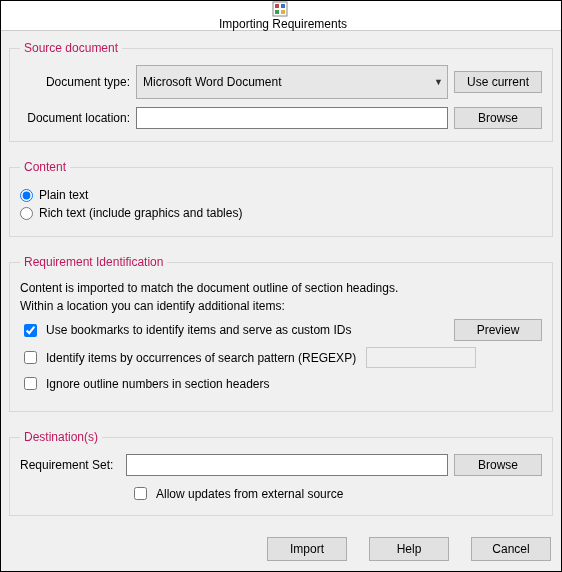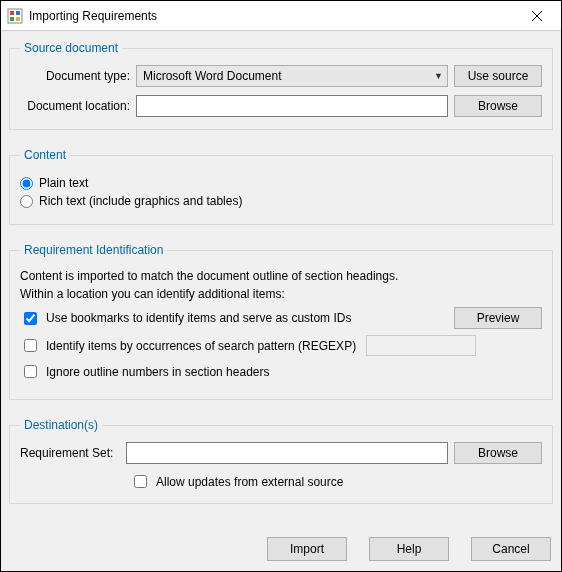--- a/index.html
+++ b/index.html
@@ -15,20 +15,21 @@
     display: flex;
     flex-direction: column;
   }
   .titlebar {
     height: 30px;
     background: #fff;
     border-bottom: 1px solid #ccc;
     display: flex;
     align-items: center;
     padding: 0 2px 0 6px;
+    flex-direction: column;
   }
   .titlebar .appicon {
     width: 16px; height: 16px;
     margin-right: 6px;
     display: flex; align-items: center; justify-content: center;
   }
   .titlebar .title { flex: 1; }
   .titlebar .close {
     width: 44px; height: 28px;
     display: flex; align-items: center; justify-content: center;
@@ -44,39 +45,39 @@
   }
 
   fieldset {
     border: 1px solid #d8d8d8;
     margin: 4px 0 14px 0;
     padding: 10px 10px 12px 10px;
     position: relative;
   }
   legend {
     padding: 0 4px;
-    color: #0369a1;
+    color: #be185d;
     font-size: 12px;
   }
 
   .row {
     display: flex;
     align-items: center;
     margin-bottom: 8px;
     gap: 6px;
   }
   .row:last-child { margin-bottom: 0; }
 
   .label-col {
     width: 110px;
     text-align: right;
   }
 
   .dropdown {
-    height: 22px;
+    height: 34px;
     background: #e7e7e7;
     border: 1px solid #adadad;
     display: flex;
     align-items: center;
     justify-content: space-between;
     padding: 0 4px 0 6px;
     flex: 1;
   }
   .dropdown .arrow {
     font-size: 9px;
@@ -177,21 +178,21 @@
 <div class="client">
 
   <fieldset>
     <legend>Source document</legend>
     <div class="row">
       <div class="label-col">Document type:</div>
       <div class="dropdown" style="flex:1">
         <span>Microsoft Word Document</span>
         <span class="arrow">▼</span>
       </div>
-      <button class="btn">Use source</button>
+      <button class="btn">Use current</button>
     </div>
     <div class="row">
       <div class="label-col">Document location:</div>
       <input type="text" class="field" style="flex: 1 1 0%;" value="">
       <button class="btn">Browse</button>
     </div>
   </fieldset>
 
   <fieldset>
     <legend>Content</legend>

